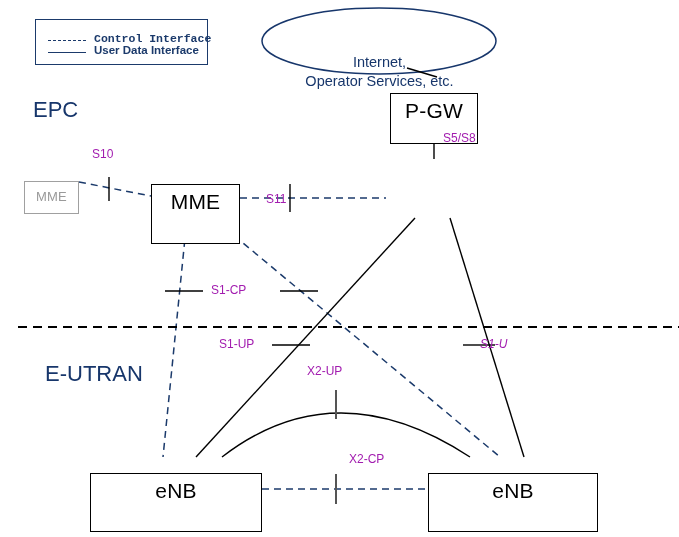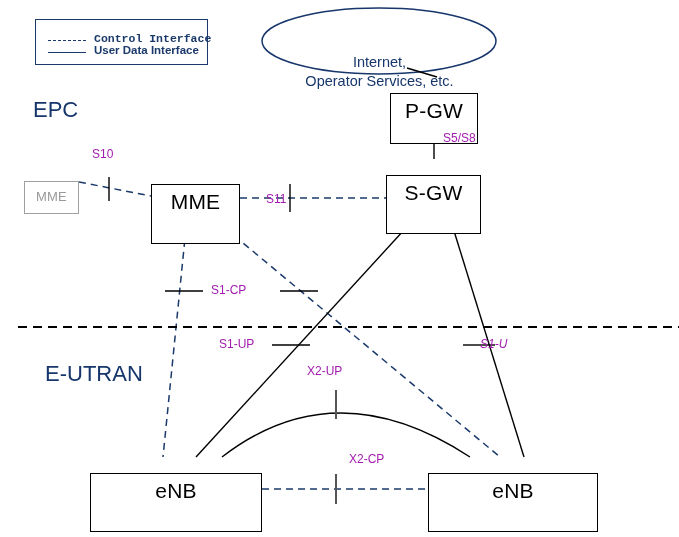--- a/index.html
+++ b/index.html
@@ -183,23 +183,20 @@
     <span>Operator Services, etc.</span>
   </div>
 
   <div class="zone-label" id="zone-epc">EPC</div>
   <div class="zone-label" id="zone-eutran">E-UTRAN</div>
 
   <div class="node" style="left:390px; top:77px; width:88px; height:51px;">
     <span class="node-label">P-GW</span>
   </div>
 
-  <div class="node" style="left:386px; top:159px; width:95px; height:59px;">
-    <span class="node-label">S-GW</span>
-  </div>
 
   <div class="node" style="left:151px; top:168px; width:89px; height:60px;">
     <span class="node-label">MME</span>
   </div>
 
   <div class="node dim" style="left:24px; top:165px; width:55px; height:33px;">
     <span class="node-label">MME</span>
   </div>
 
   <div class="node" style="left:90px; top:457px; width:172px; height:59px;">

